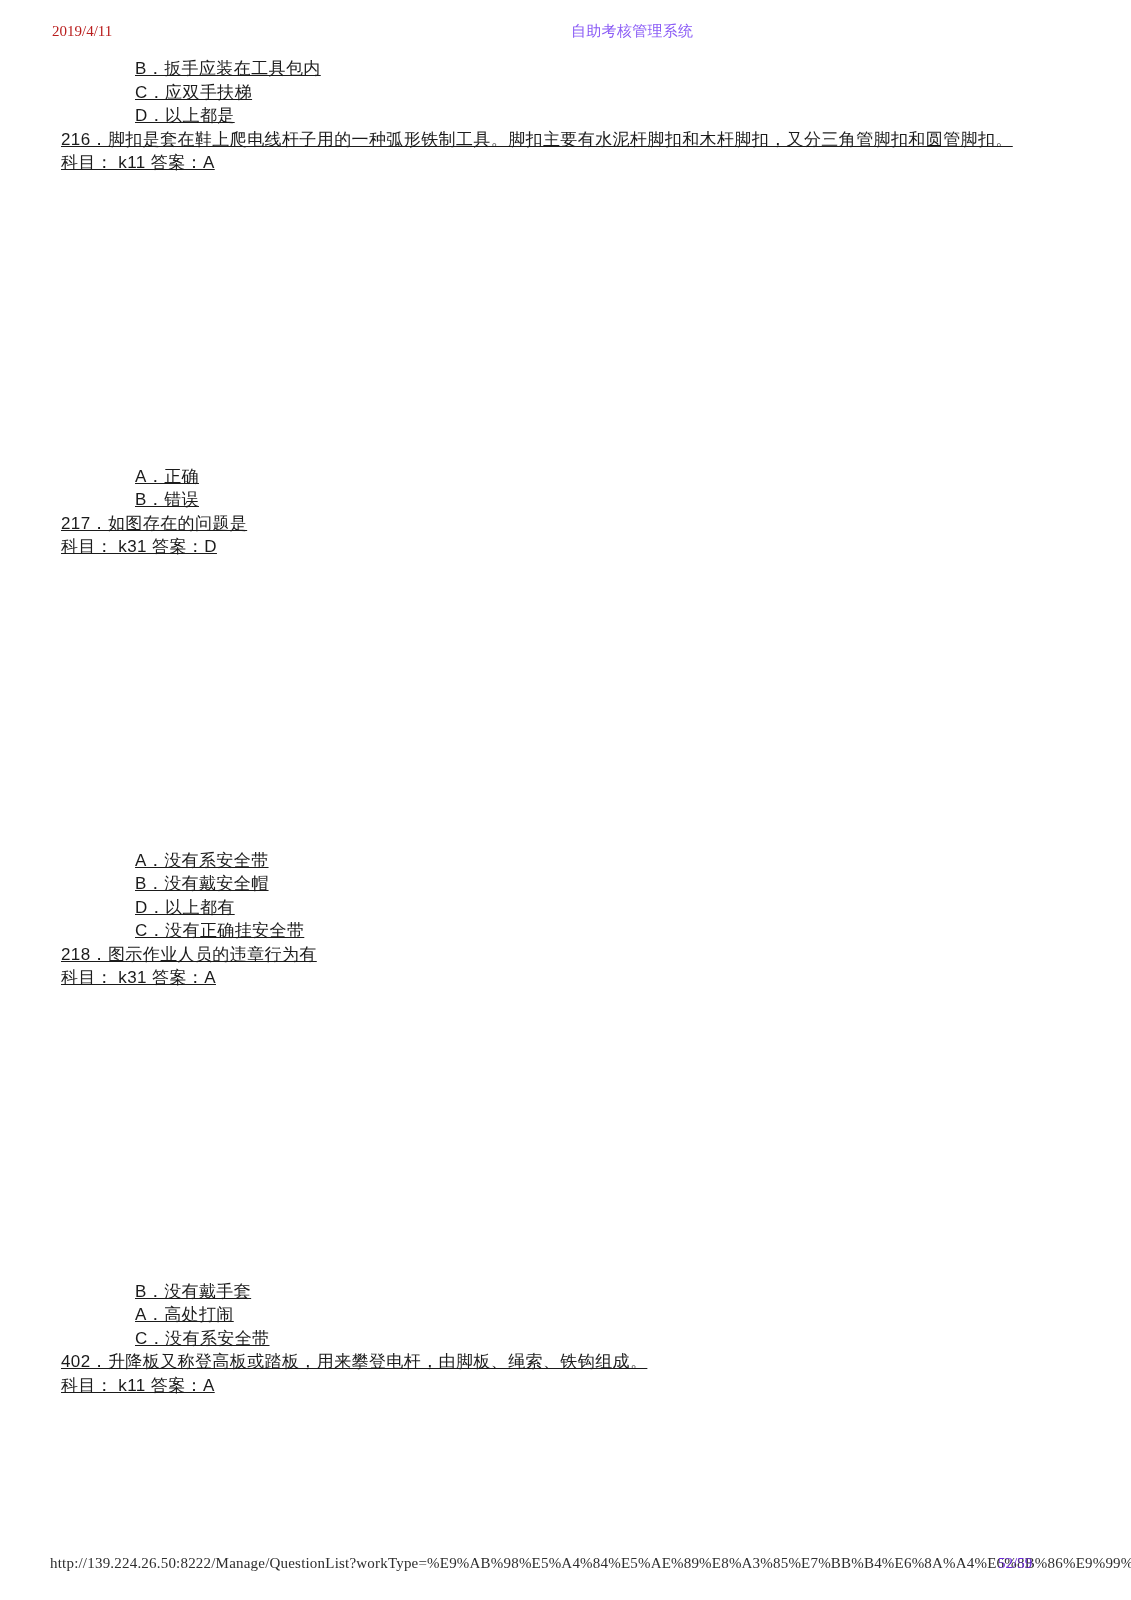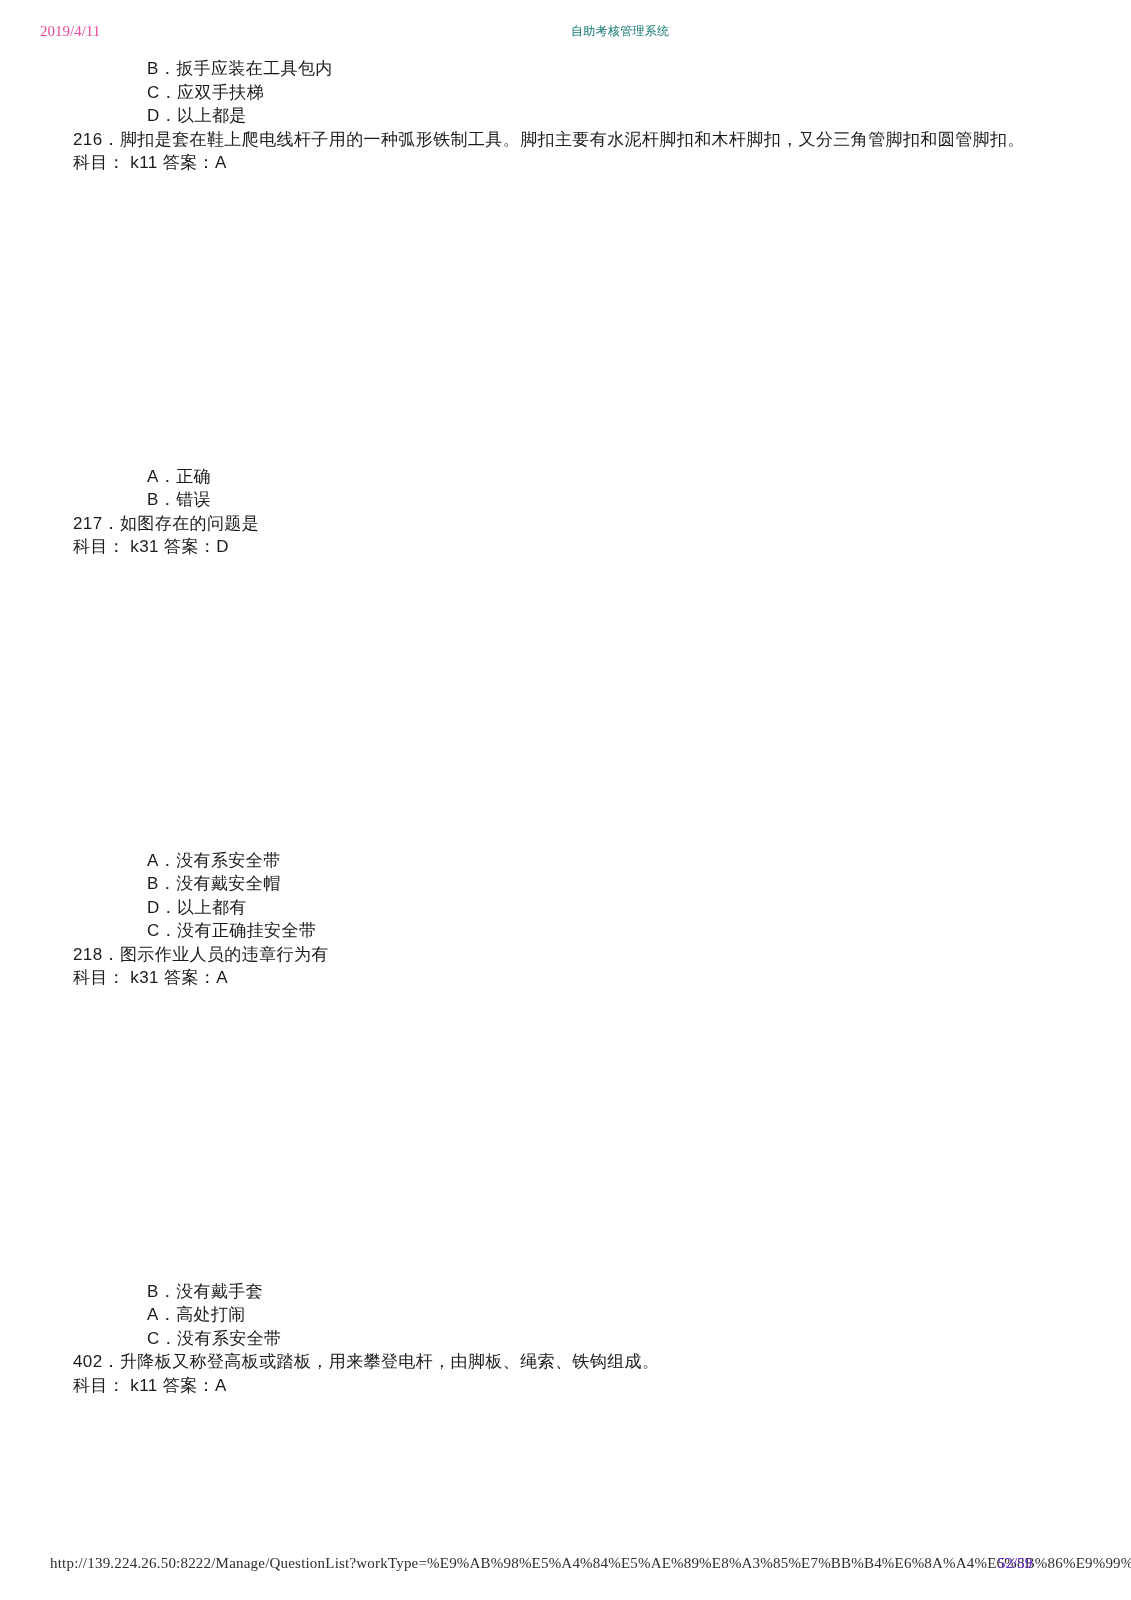--- a/index.html
+++ b/index.html
@@ -12,43 +12,44 @@
     width: 1131px;
     height: 1600px;
     background: #ffffff;
     overflow: hidden;
     font-family: "Liberation Sans", sans-serif;
     color: #1b1b1b;
   }
   
   .hdr-date {
     position: absolute;
-    left: 40px;
+    left: 52px;
     top: 24px;
     font-family: "Liberation Serif", serif;
     font-size: 15px;
     line-height: 15px;
-    color: #ec4899;
+    color: #b91c1c;
   }
   .hdr-title {
     position: absolute;
     left: 571px;
     top: 23px;
     font-family: "Liberation Serif", serif;
-    font-size: 12px;
+    font-size: 15px;
     line-height: 16px;
     letter-spacing: 0.3px;
-    color: #0f766e;
+    color: #8b5cf6;
   }
   
   .content {
     position: absolute;
-    left: 16px;
+    left: 4px;
     top: 57px;
     right: 0;
+    text-decoration: underline;
   }
   .tline {
     font-size: 17px;
     line-height: 23.5px;
     letter-spacing: 0.4px;
     padding-left: 57px;
     white-space: nowrap;
   }
   .opt {
     padding-left: 131px;

